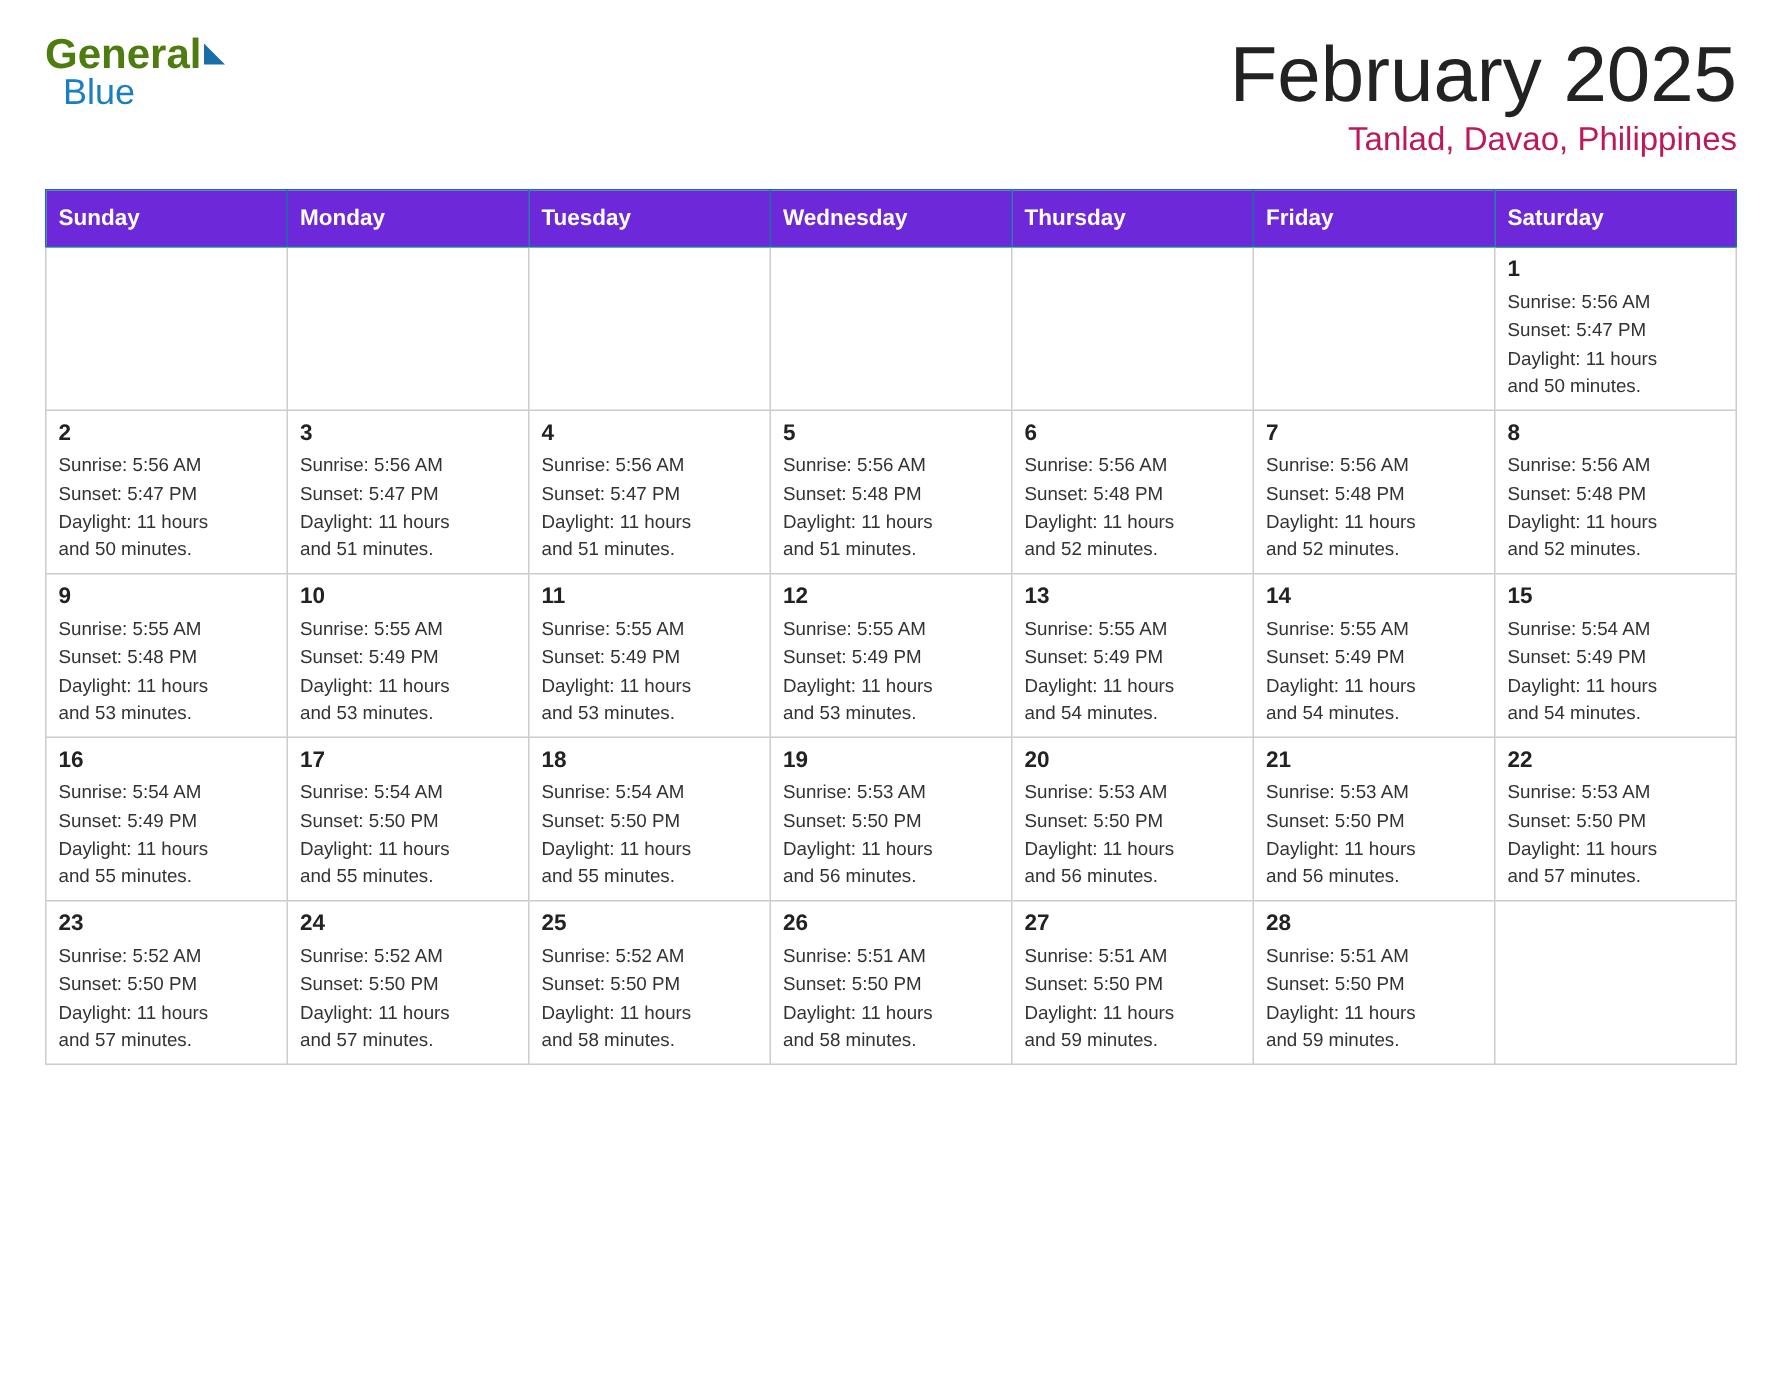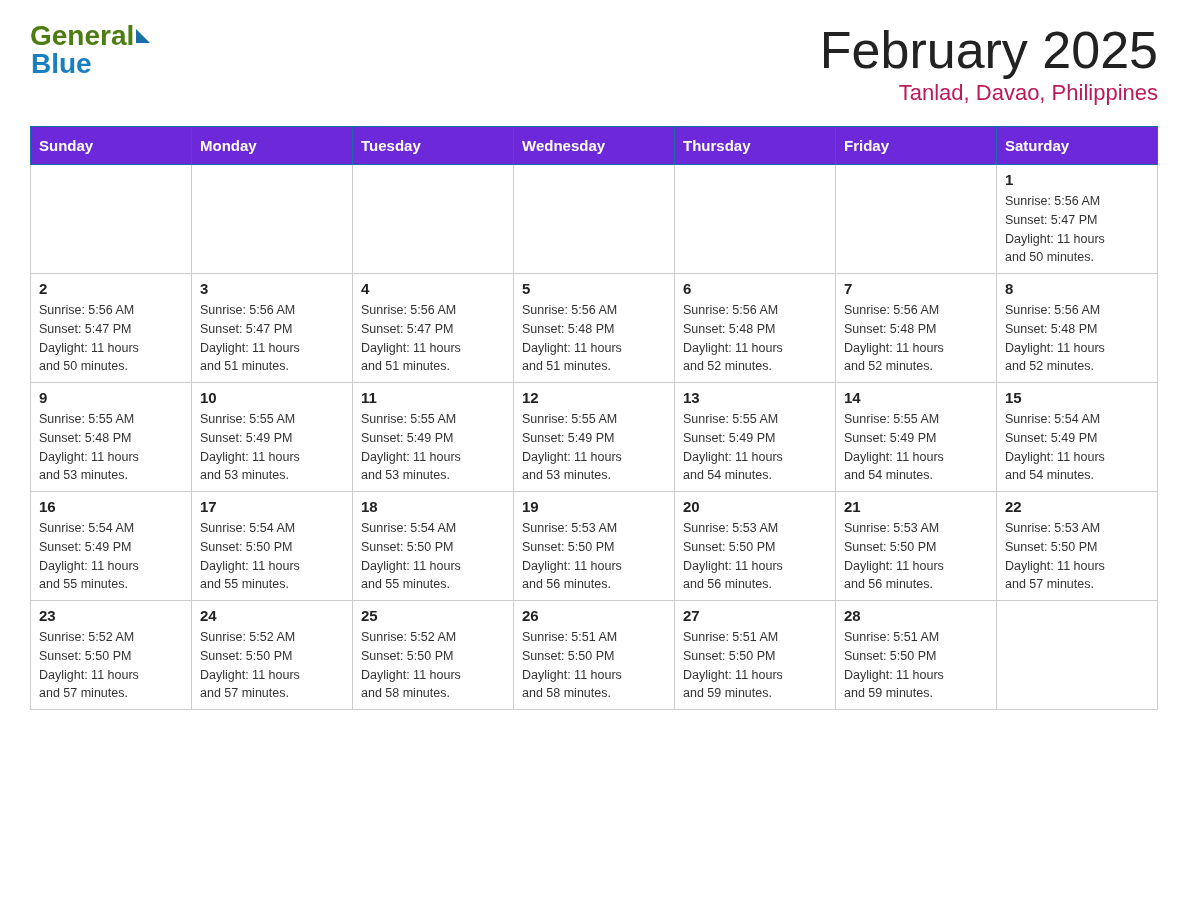--- a/index.html
+++ b/index.html
@@ -33,24 +33,24 @@
       width: 0;
       height: 0;
       border-left: 14px solid #1a6ea8;
       border-top: 14px solid transparent;
       border-bottom: 0px solid transparent;
       margin: 0 2px;
       align-self: center;
     }
     .logo-subtitle {
       color: #1a7fc1;
-      font-size: 28px;
-      font-weight: bold;
+      font-size: 24px;
+      font-weight: normal;
       margin-top: -4px;
-      margin-left: 1px;
+      margin-left: 12px;
     }
     .title-section {
       text-align: right;
     }
     .title-section h1 {
       font-size: 52px;
       font-weight: normal;
       color: #222;
     }
     .title-section h2 {

